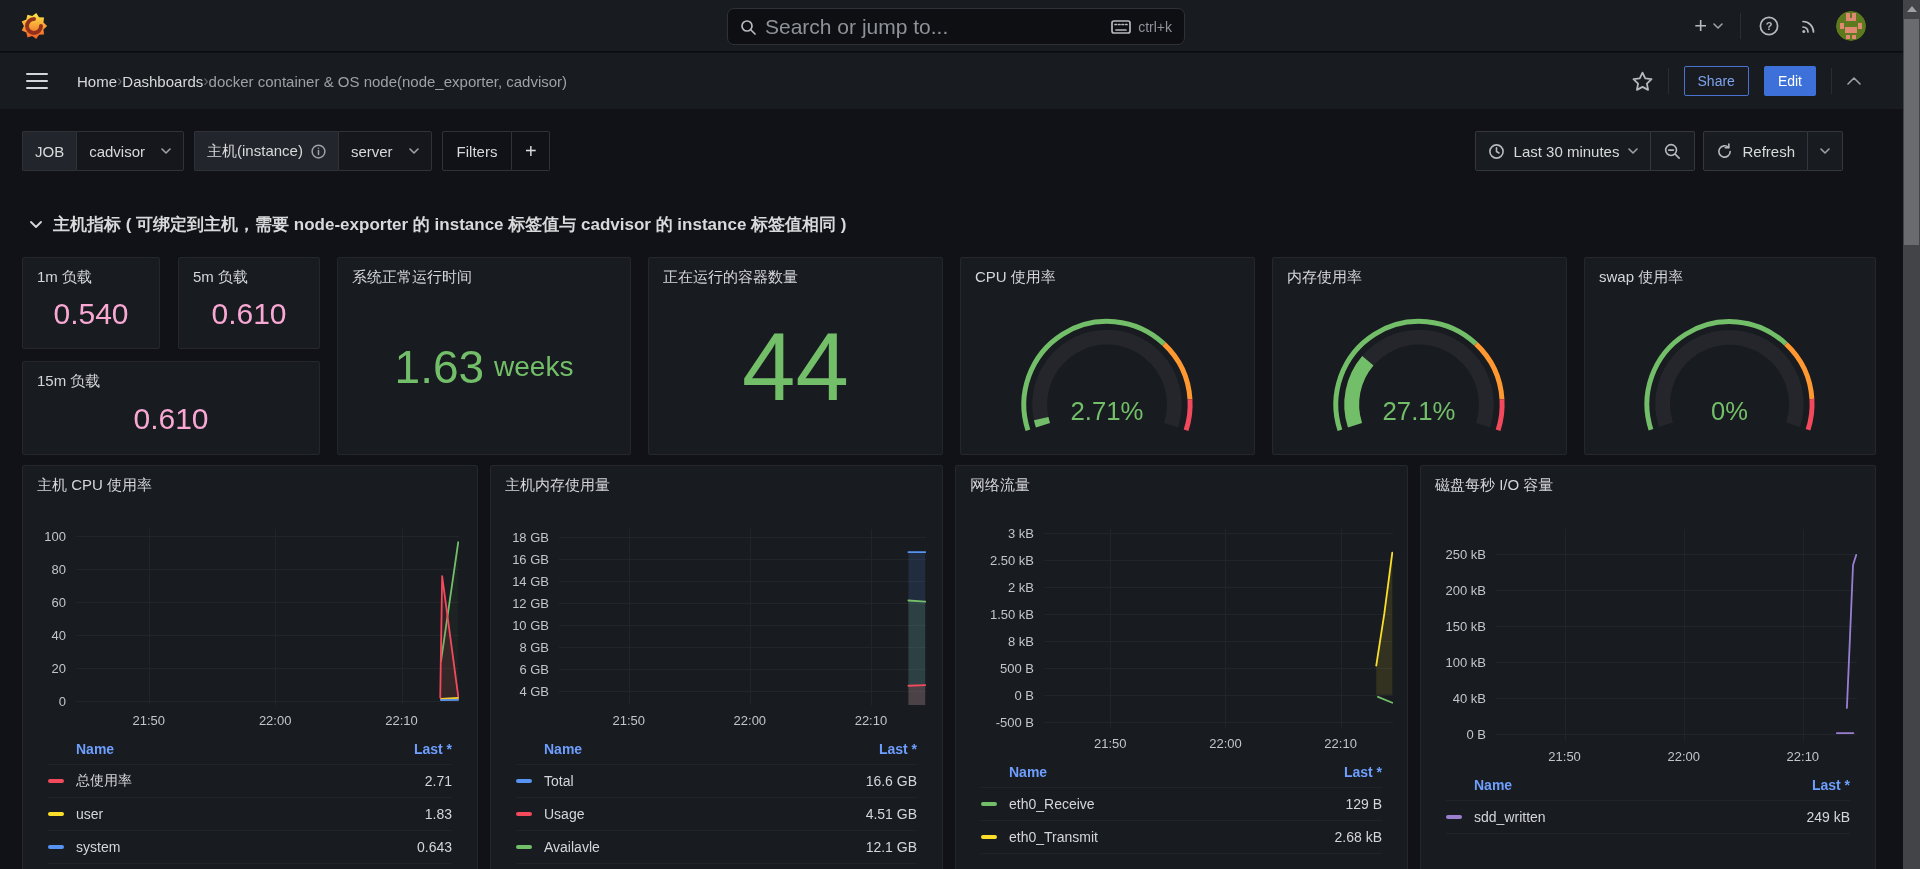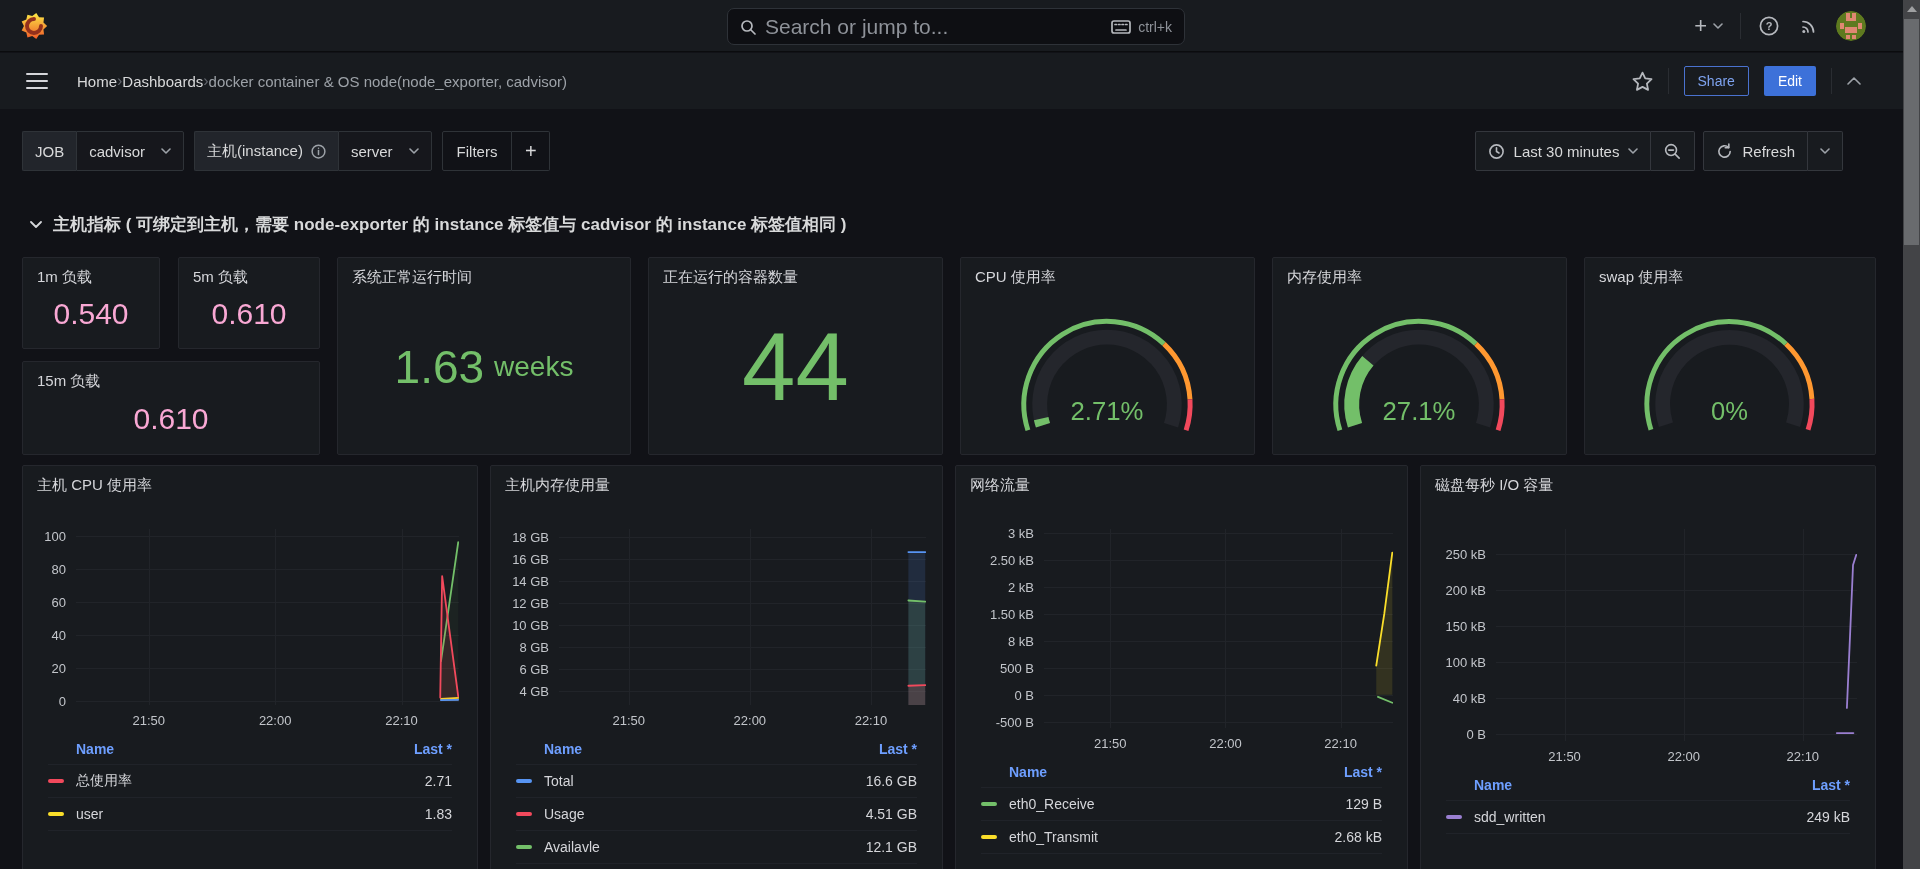--- a/index.html
+++ b/index.html
@@ -441,20 +441,25 @@
         </div>
         <div class="lg-row">
           <span class="lg-marker" style="background:#F2495C"></span>
           <span class="lg-name">总使用率</span>
           <span class="lg-val">2.71</span>
         </div>
         <div class="lg-row">
           <span class="lg-marker" style="background:#FADE2A"></span>
           <span class="lg-name">user</span>
           <span class="lg-val">1.83</span>
+        </div>
+        <div class="lg-row">
+          <span class="lg-marker" style="background:#5794F2"></span>
+          <span class="lg-name">system</span>
+          <span class="lg-val">0.643</span>
         </div>
       </div>
   </div>
   <div class="panel chart-panel" style="left:490px;top:0;width:453px">
     <div class="p-title">主机内存使用量</div>
     <div class="chart-body" style="margin:34px 16px 0 68px;height:176px">
         <div class="gridline-h" style="top:91.88%"></div>
         <div class="ytick" style="top:91.88%">4 GB</div>
         <div class="gridline-h" style="top:79.38%"></div>
         <div class="ytick" style="top:79.38%">6 GB</div>

